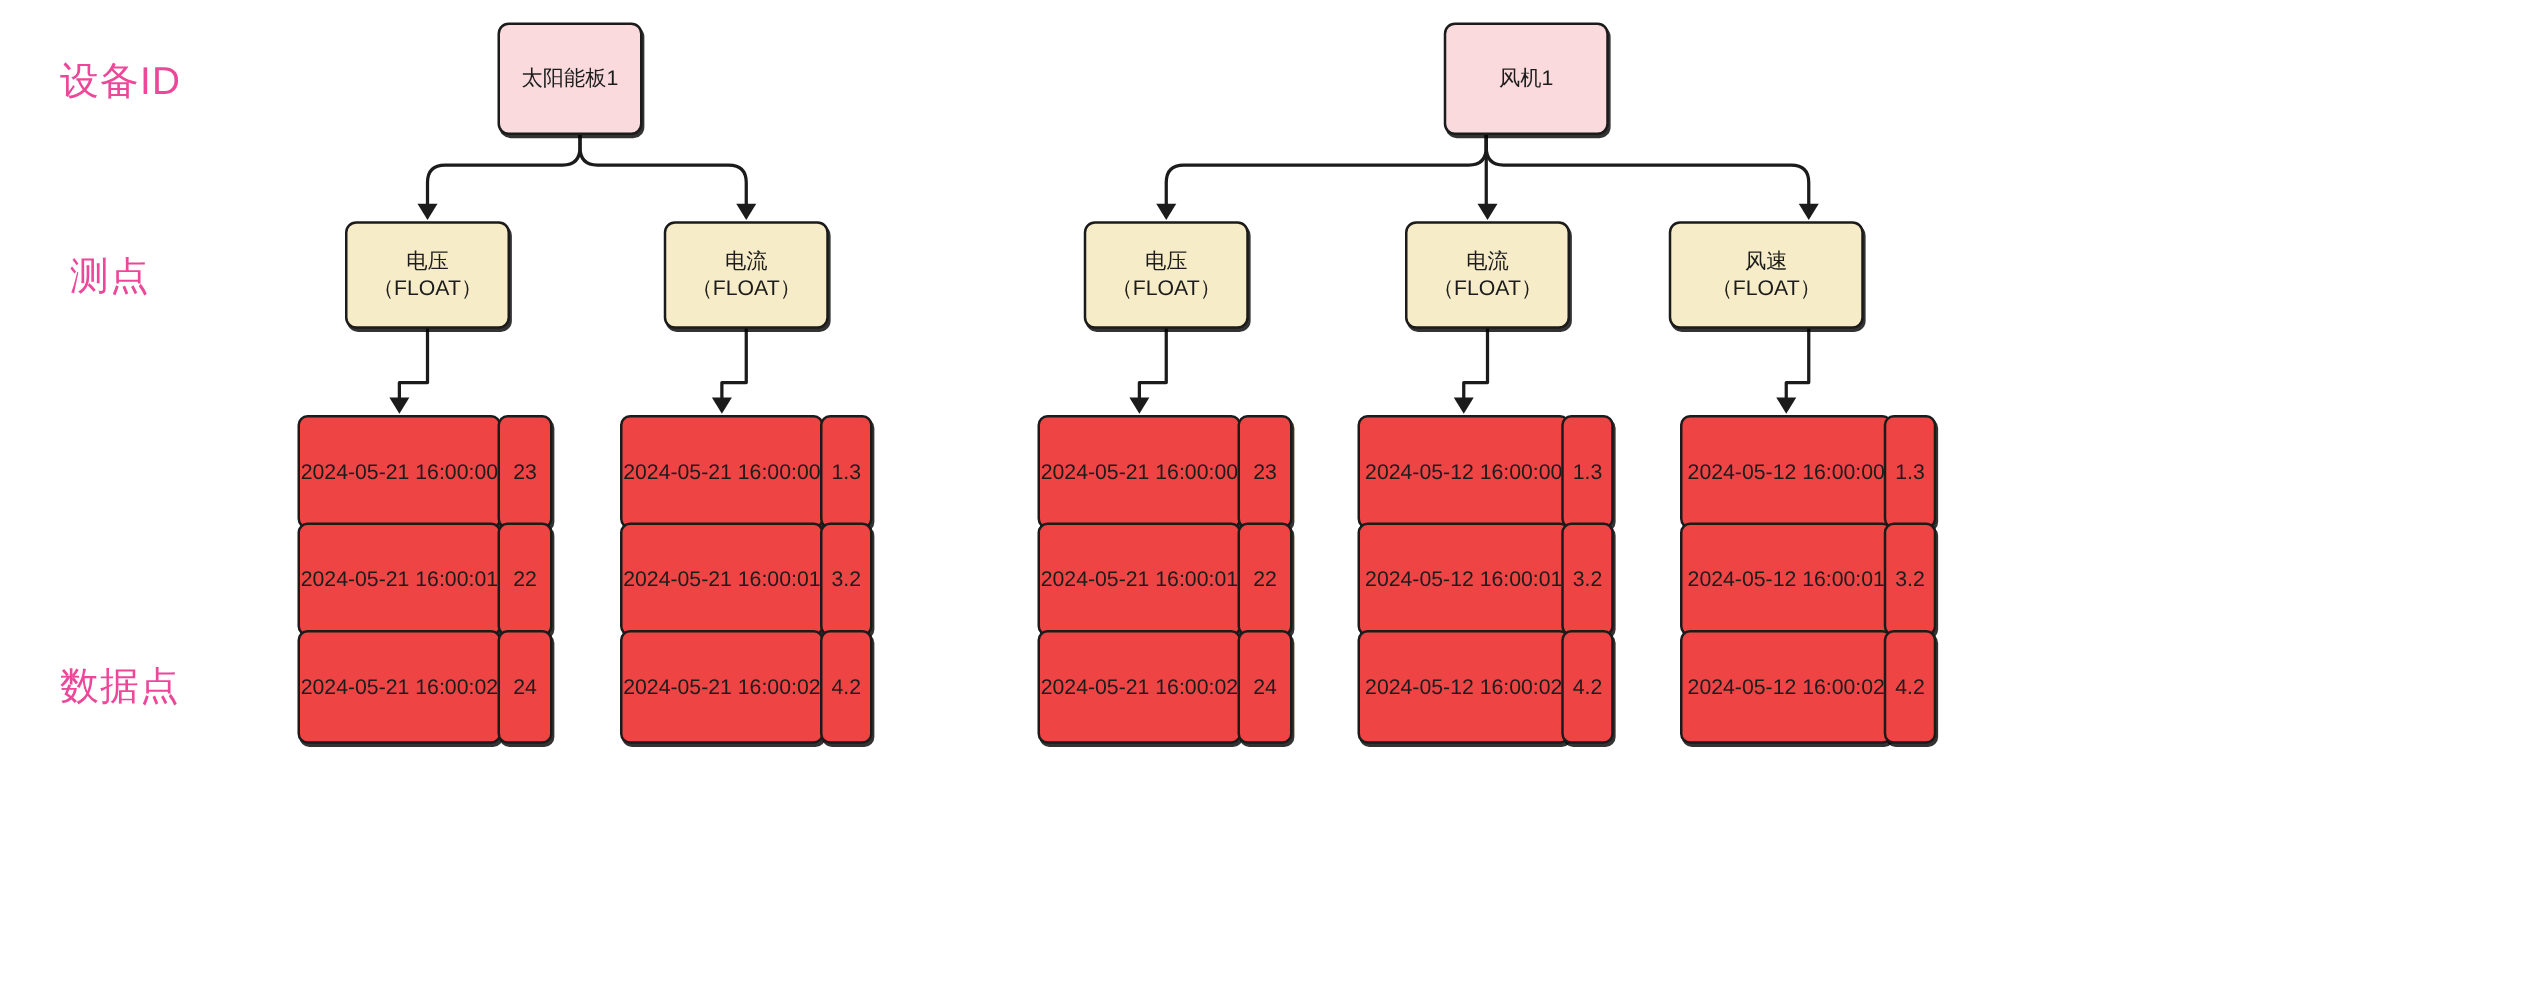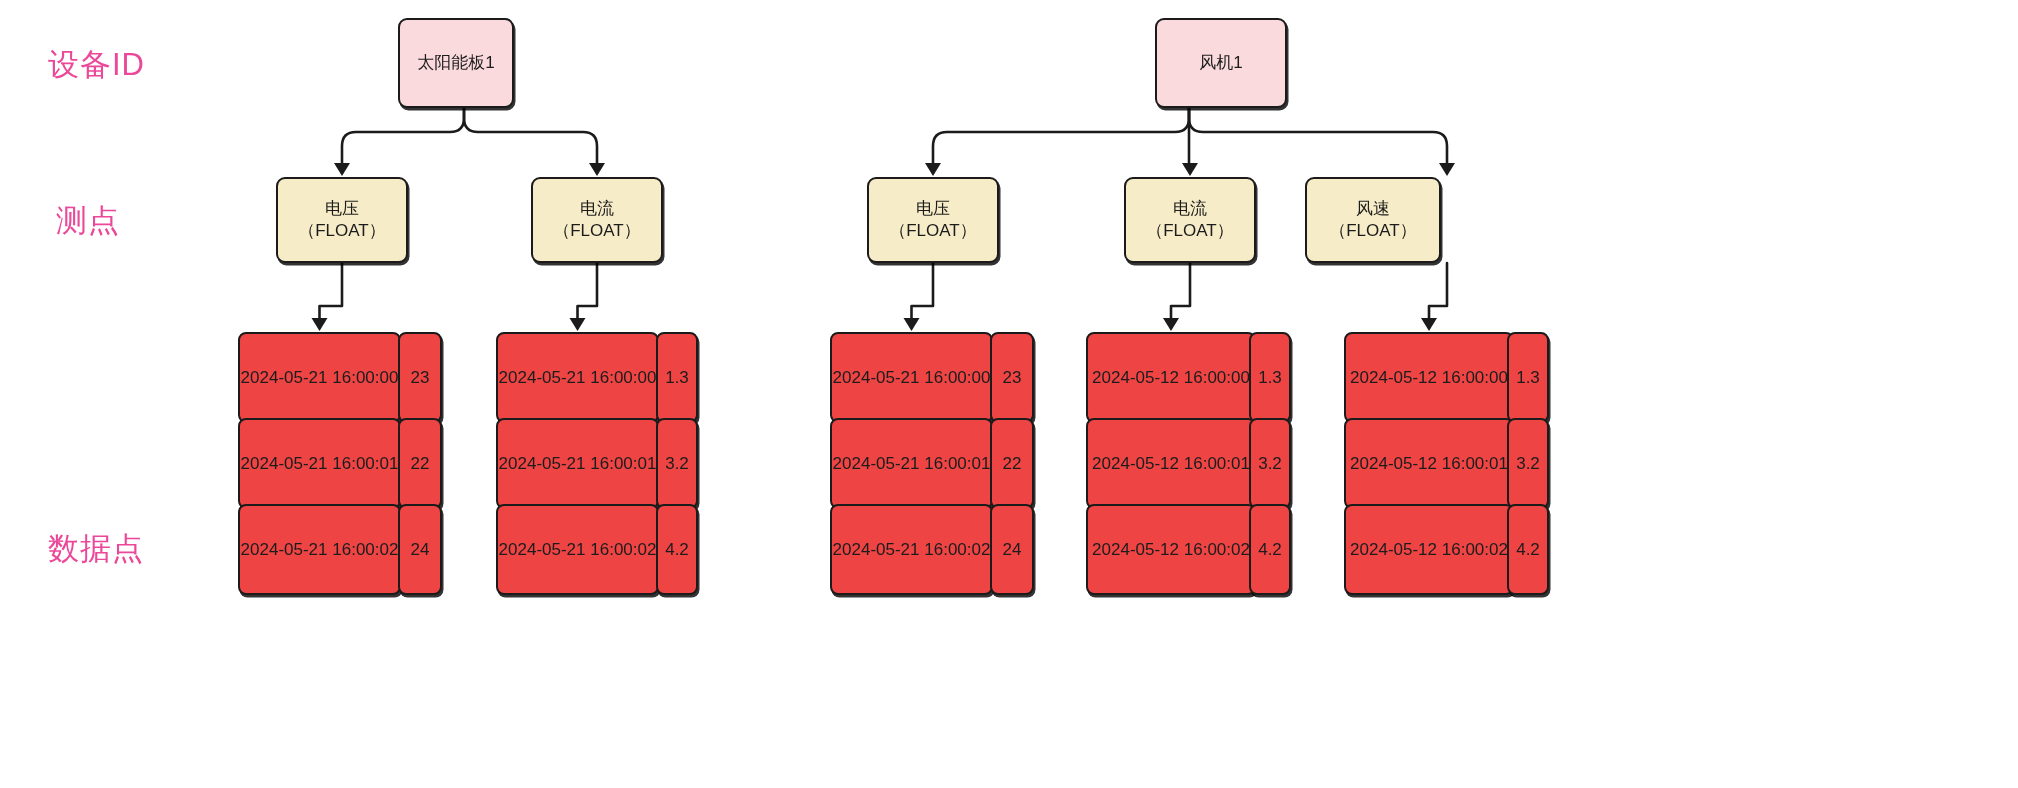--- a/index.html
+++ b/index.html
@@ -198,21 +198,21 @@
       </div>
       <div class="node cell val" style="left: 1249px; top: 418px; width: 42px; height: 91px;">
         <span>3.2</span>
       </div>
       <div class="node cell ts" style="left: 1086px; top: 504px; width: 170px; height: 91px;">
         <span>2024-05-12 16:00:02</span>
       </div>
       <div class="node cell val" style="left: 1249px; top: 504px; width: 42px; height: 91px;">
         <span>4.2</span>
       </div>
-      <div class="node point" style="left: 1305px; top: 177px; width: 136px; height: 86px;">
+      <div class="node point" style="left: 1335px; top: 177px; width: 156px; height: 86px;">
         <span>风速</span>
         <span>（FLOAT）</span>
       </div>
       <div class="node cell ts" style="left: 1344px; top: 332px; width: 170px; height: 91px;">
         <span>2024-05-12 16:00:00</span>
       </div>
       <div class="node cell val" style="left: 1507px; top: 332px; width: 42px; height: 91px;">
         <span>1.3</span>
       </div>
       <div class="node cell ts" style="left: 1344px; top: 418px; width: 170px; height: 91px;">

